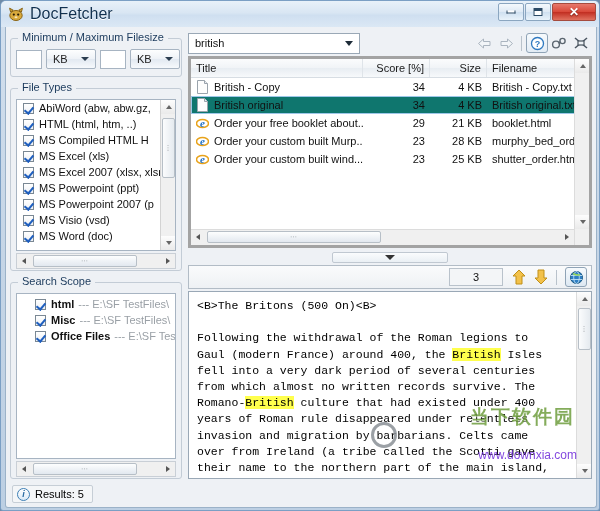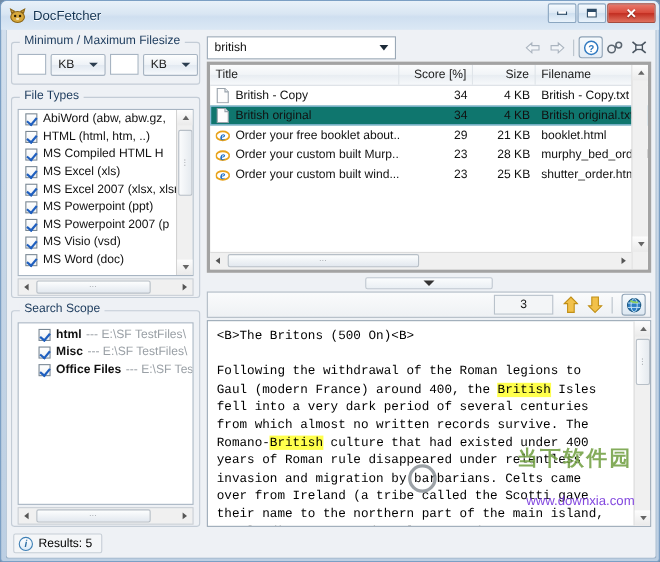--- a/index.html
+++ b/index.html
@@ -19,21 +19,21 @@
   }
   #titlebar {
     height: 26px; position: relative;
     display: flex; align-items: center;
     padding-left: 7px;
     border-radius: 5px 5px 0 0;
     background: linear-gradient(180deg,#e8f1f9 0%, #d9e6f3 45%, #cfdff0 55%, #dbe8f5 100%);
   }
   #app-icon { width: 16px; height: 16px; position: relative; flex: none; }
   .title-text {
-    margin-left: 6px; font-size: 12px; color: #10304f;
+    margin-left: 6px; font-size: 16px; color: #10304f;
     text-shadow: 0 1px 0 #fff;
   }
   #win-buttons { position: absolute; right: 3px; top: 2px; display: flex; gap: 1px; }
   .winbtn {
     width: 26px; height: 18px; border: 1px solid #8ba6c0;
     border-radius: 2px; position: relative;
     background: linear-gradient(180deg,#f4f9fd 0%, #dfeaf5 48%, #cfe0f0 52%, #eaf3fb 100%);
   }
   .winbtn.close {
     width: 44px;
@@ -62,21 +62,21 @@
     position: absolute; left: 0; right: 0; top: 7px; bottom: 0;
     background: transparent;
   }
   .group-title {
     position: absolute; left: 8px; top: 0; padding: 0 4px; z-index: 2;
     background: #eef1f5; color: #1b3a5c; font-size: 11px; white-space: nowrap;
   }
   
   #grp-filesize { top: 2px; height: 46px; }
   #filesize-row {
-    position: absolute; left: 6px; top: 18px; display: flex; align-items: flex-start; gap: 4px;
+    position: absolute; left: 6px; top: 18px; display: flex; align-items: flex-end; gap: 4px;
   }
   .num-input {
     width: 26px; height: 19px; border: 1px solid #a7b4c2; background: #fff;
     font-size: 11px; padding: 0 2px;
   }
   .unit-select {
     width: 50px; height: 20px; border: 1px solid #a7b4c2; border-radius: 2px;
     background: linear-gradient(180deg,#fdfefe 0%,#eef2f7 50%,#e2e9f1 51%,#f6f9fc 100%);
     position: relative; display: flex; align-items: center; padding-left: 6px;
     font-size: 11px; color: #222;

